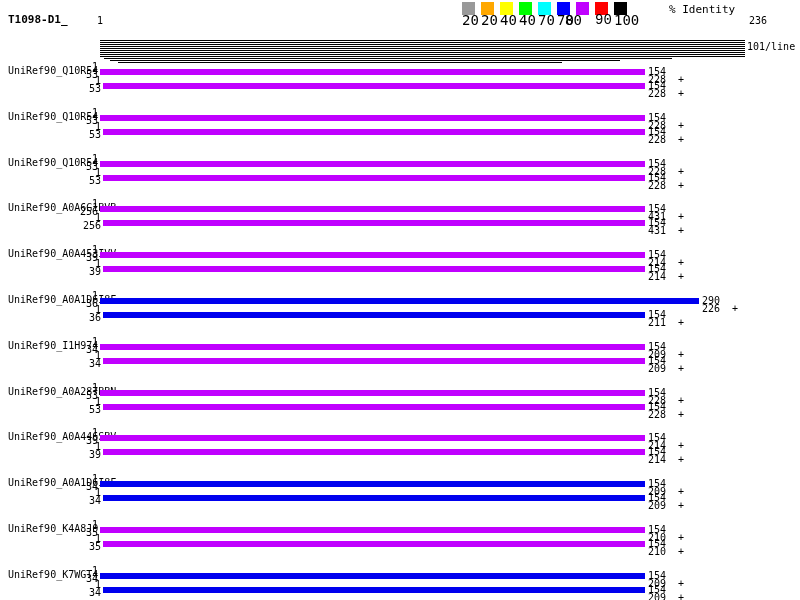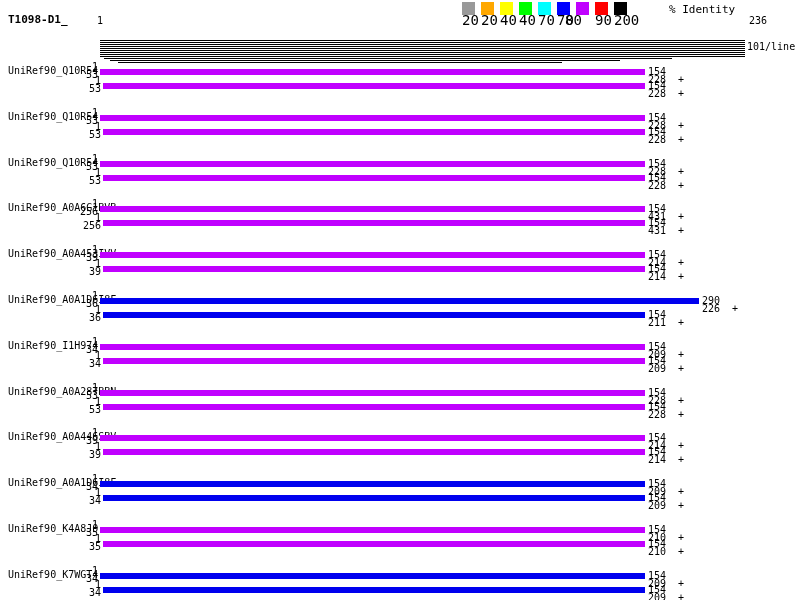--- a/index.html
+++ b/index.html
@@ -33,23 +33,23 @@
         <div class="swlabel" style="left: 500px;">40</div>
         <div class="swatch" style="left: 519px; background: rgb(0, 255, 0);"></div>
         <div class="swlabel" style="left: 519px;">40</div>
         <div class="swatch" style="left: 538px; background: rgb(0, 255, 255);"></div>
         <div class="swlabel" style="left: 538px;">70</div>
         <div class="swatch" style="left: 557px; background: rgb(0, 0, 255);"></div>
         <div class="swlabel" style="left: 557px;">70</div>
         <div class="swatch" style="left: 576px; background: rgb(192, 0, 255);"></div>
         <div class="swlabel" style="left: 565px;">80</div>
         <div class="swatch" style="left: 595px; background: rgb(255, 0, 0);"></div>
-        <div class="swlabel" style="left: 595px;">90</div>
+        <div class="swlabel" style="left: 595px; font-family: Liberation Mono, monospace;">90</div>
         <div class="swatch" style="left: 614px; background: rgb(0, 0, 0);"></div>
-        <div class="swlabel" style="left: 614px;">200</div>
+        <div class="swlabel" style="left: 614px;">100</div>
       </div>
     <span class="abs legend-title" style="left:669px;top:3px;">% Identity</span>
   </div>
 
   <span class="abs ticklabel" style="left:97px;top:15px;">1</span>
   <span class="abs ticklabel" style="left:749px;top:15px;">236</span>
   <span class="abs title" style="left:8px;top:13px;">T1098-D1_</span>
   <div>
       <div class="rline" style="left: 100px; width: 645px; top: 40px; background: rgb(0, 0, 0);"></div>
       <div class="rline" style="left: 100px; width: 645px; top: 42px; background: rgb(0, 0, 0);"></div>

